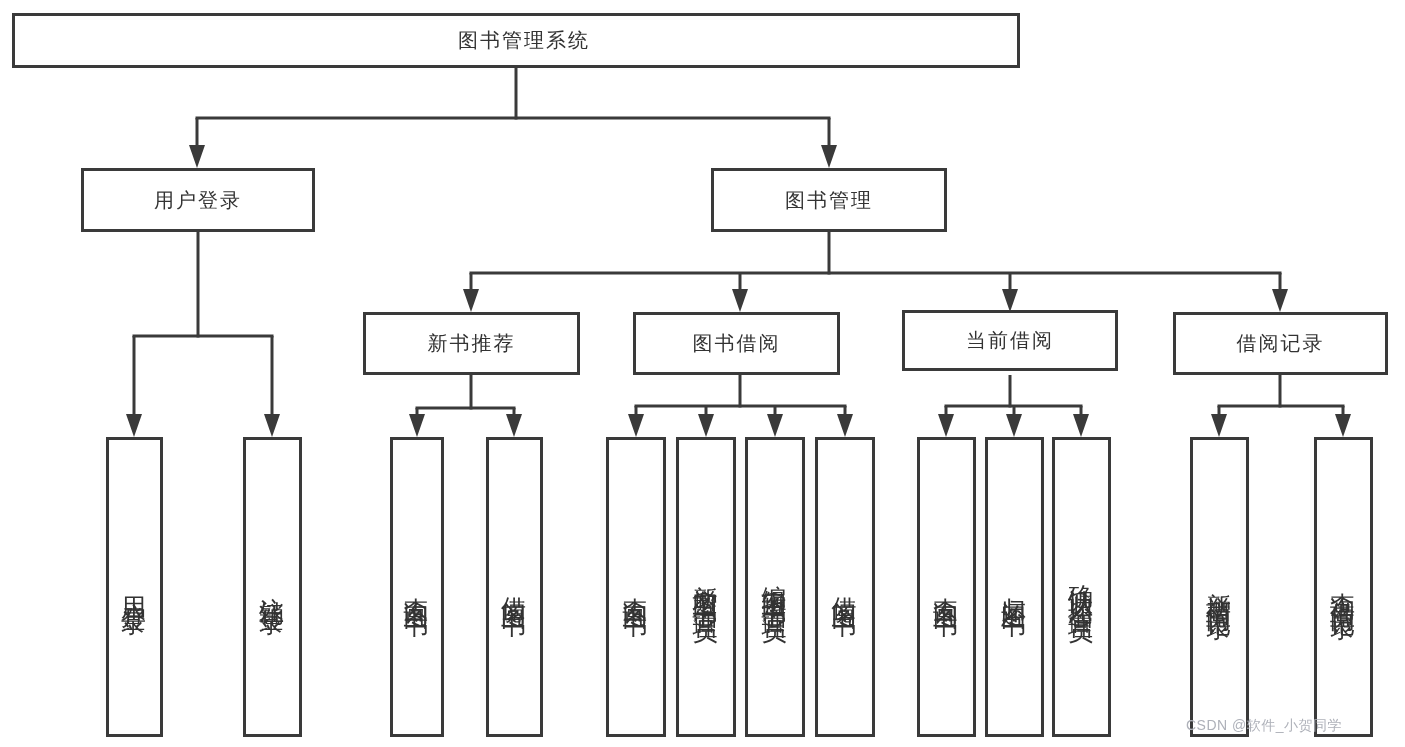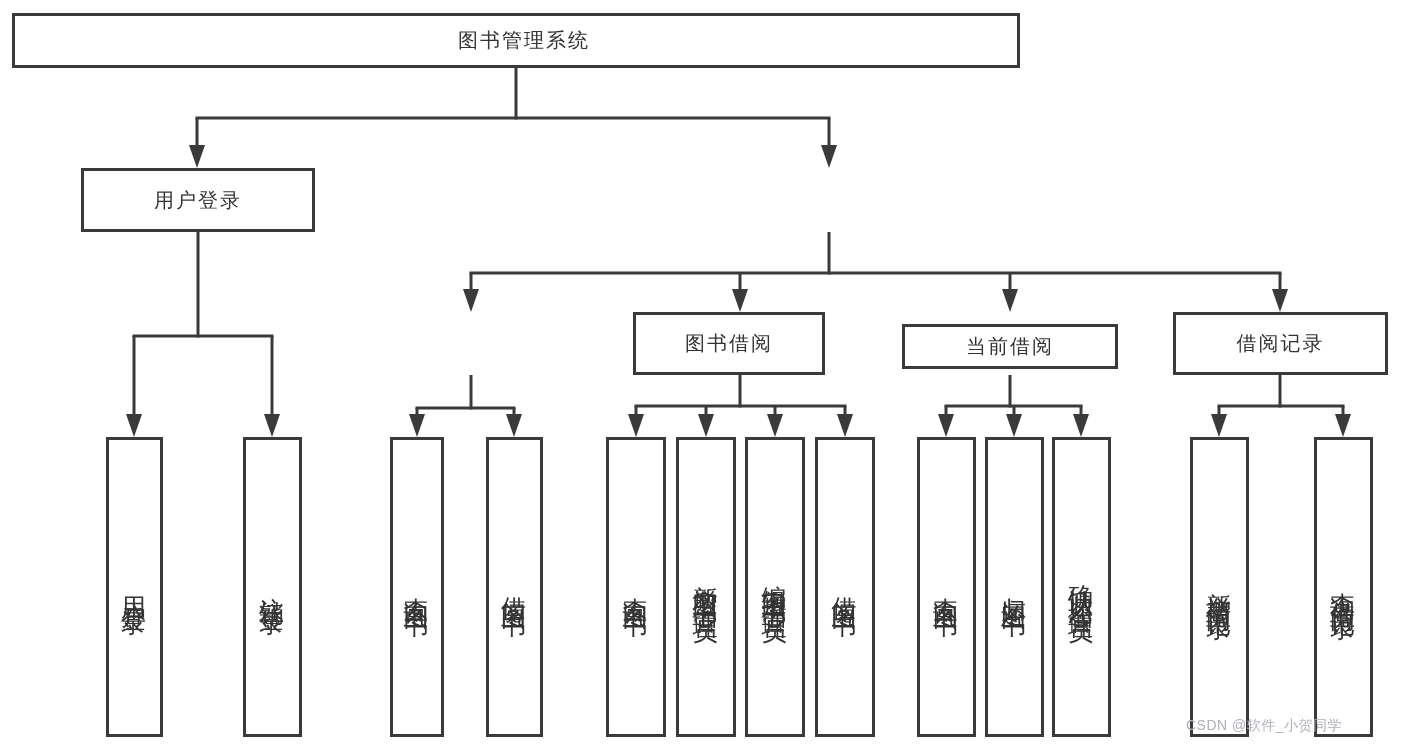--- a/index.html
+++ b/index.html
@@ -126,23 +126,25 @@
       <line x1="1219" y1="406" x2="1219" y2="416"></line>
       <polygon points="1219,437 1211,414 1227,414"></polygon>
       <line x1="1343" y1="406" x2="1343" y2="416"></line>
       <polygon points="1343,437 1335,414 1351,414"></polygon>
     </g>
   </svg>
 
   <div class="box box-h" style="left:12px; top:13px; width:1008px; height:55px;padding-left:16px;">图书管理系统</div>
 
   <div class="box box-h" style="left:81px; top:168px; width:234px; height:64px;">用户登录</div>
+  <div class="box box-h" style="left:711px; top:168px; width:236px; height:64px;">图书管理</div>
 
-  <div class="box box-h" style="left:633px; top:312px; width:192px; height:63px;">图书借阅</div>
-  <div class="box box-h" style="left:902px; top:324px; width:216px; height:45px;">当前借阅</div>
+  <div class="box box-h" style="left:363px; top:312px; width:217px; height:63px;">新书推荐</div>
+  <div class="box box-h" style="left:633px; top:312px; width:207px; height:63px;">图书借阅</div>
+  <div class="box box-h" style="left:902px; top:310px; width:216px; height:61px;">当前借阅</div>
   <div class="box box-h" style="left:1173px; top:312px; width:215px; height:63px;font-family:Liberation Mono, monospace;">借阅记录</div>
 
   <div class="box box-v" style="left:106px; top:437px; width:57px; height:300px;">用户登录</div>
   <div class="box box-v" style="left:243px; top:437px; width:59px; height:300px;">注销登录</div>
 
   <div class="box box-v" style="left:390px; top:437px; width:54px; height:300px;">查询图书</div>
   <div class="box box-v" style="left:486px; top:437px; width:57px; height:300px;">借阅图书</div>
 
   <div class="box box-v" style="left:606px; top:437px; width:60px; height:300px;">查询图书</div>
   <div class="box box-v" style="left:676px; top:437px; width:60px; height:300px;">新增图书（管理员）</div>

